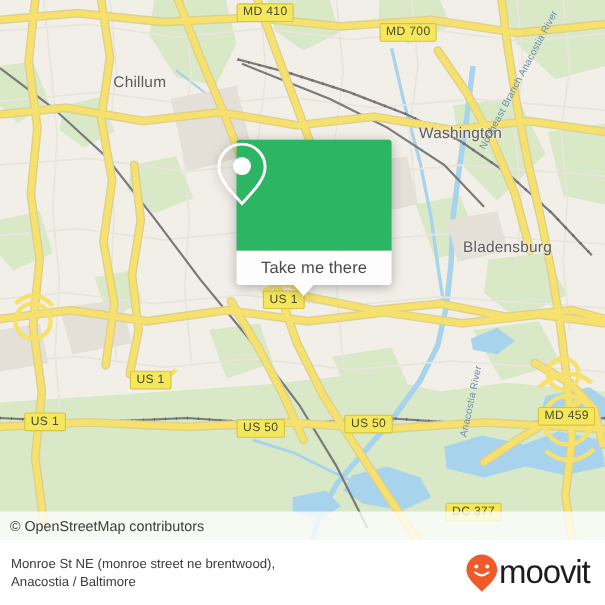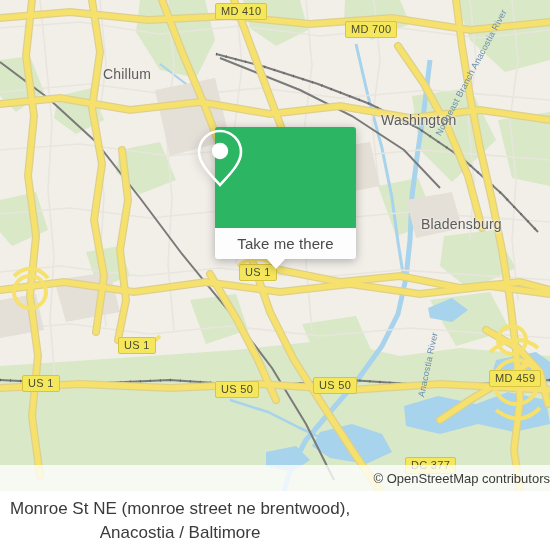--- a/index.html
+++ b/index.html
@@ -34,21 +34,21 @@
     position:absolute; background:#f5e75c; border:1.5px solid #d8c441;
     color:#4a4a30; font-size:11px; font-weight:normal; padding:1px 5px 2px;
     border-radius:2px; white-space:nowrap; letter-spacing:.3px;
     font-family:"Liberation Sans", sans-serif; line-height:1.1;
   }
 
   
   .attrib {
     position:absolute; left:0; bottom:0; width:100%; height:26px;
     background:rgba(255,255,255,.78);
-    display:flex; align-items:center;justify-content:flex-end;
+    display:flex; align-items:center;
   }
   .attrib span {
     font-size:13px; color:#3a3a3a; padding-left:9px;
     font-family:"Liberation Sans", sans-serif;
   }
 
   
   .card {
     position:absolute; left:195px; top:127px; width:161px;
     filter:drop-shadow(0 2px 5px rgba(0,0,0,.28));
@@ -73,22 +73,22 @@
     border-top:10px solid #fdfdfd;
   }
 
   
   .footer {
     position:absolute; left:0; top:491px; width:550px; height:59px;
     background:#ffffff; display:flex; align-items:center;
     justify-content:space-between; padding:0 14px 0 10px;
   }
   .footer-title {
-    font-size:17px; color:#3b3b3b; line-height:1.38;
-    font-family:"Liberation Sans", sans-serif; max-width:380px;text-align:center;
+    font-size:12px; color:#3b3b3b; line-height:1.38;
+    font-family:"Liberation Sans", sans-serif; max-width:380px;
   }
   .brand { display:flex; align-items:center; gap:1px; }
   .brand-word {
     font-size:30px; color:#1c1c1c; letter-spacing:-1px;
     font-family:"Liberation Sans", sans-serif; font-weight:500;
   }
 </style>
 </head>
 <body>
 
@@ -261,15 +261,24 @@
     <div class="attrib">
       <span>© OpenStreetMap contributors</span>
     </div>
   </div>
 
   <div class="footer">
     <div class="footer-title">
       <div>Monroe St NE (monroe street ne brentwood),</div>
       <div>Anacostia / Baltimore</div>
     </div>
+    <div class="brand">
+      <svg width="30" height="36" viewBox="0 0 30 36">
+        <path d="M15 1 C7.3 1 1 7.3 1 15 C1 24 11 30 15 35 C19 30 29 24 29 15 C29 7.3 22.7 1 15 1 Z" fill="#ef5a28"></path>
+        <circle cx="10" cy="12" r="1.9" fill="#ffffff"></circle>
+        <circle cx="20" cy="12" r="1.9" fill="#ffffff"></circle>
+        <path d="M9 17.5 Q15 22.5 21 17.5" fill="none" stroke="#ffffff" stroke-width="1.9" stroke-linecap="round"></path>
+      </svg>
+      <span class="brand-word">moovit</span>
+    </div>
   </div>
 
 </div>
 
 </body></html>

